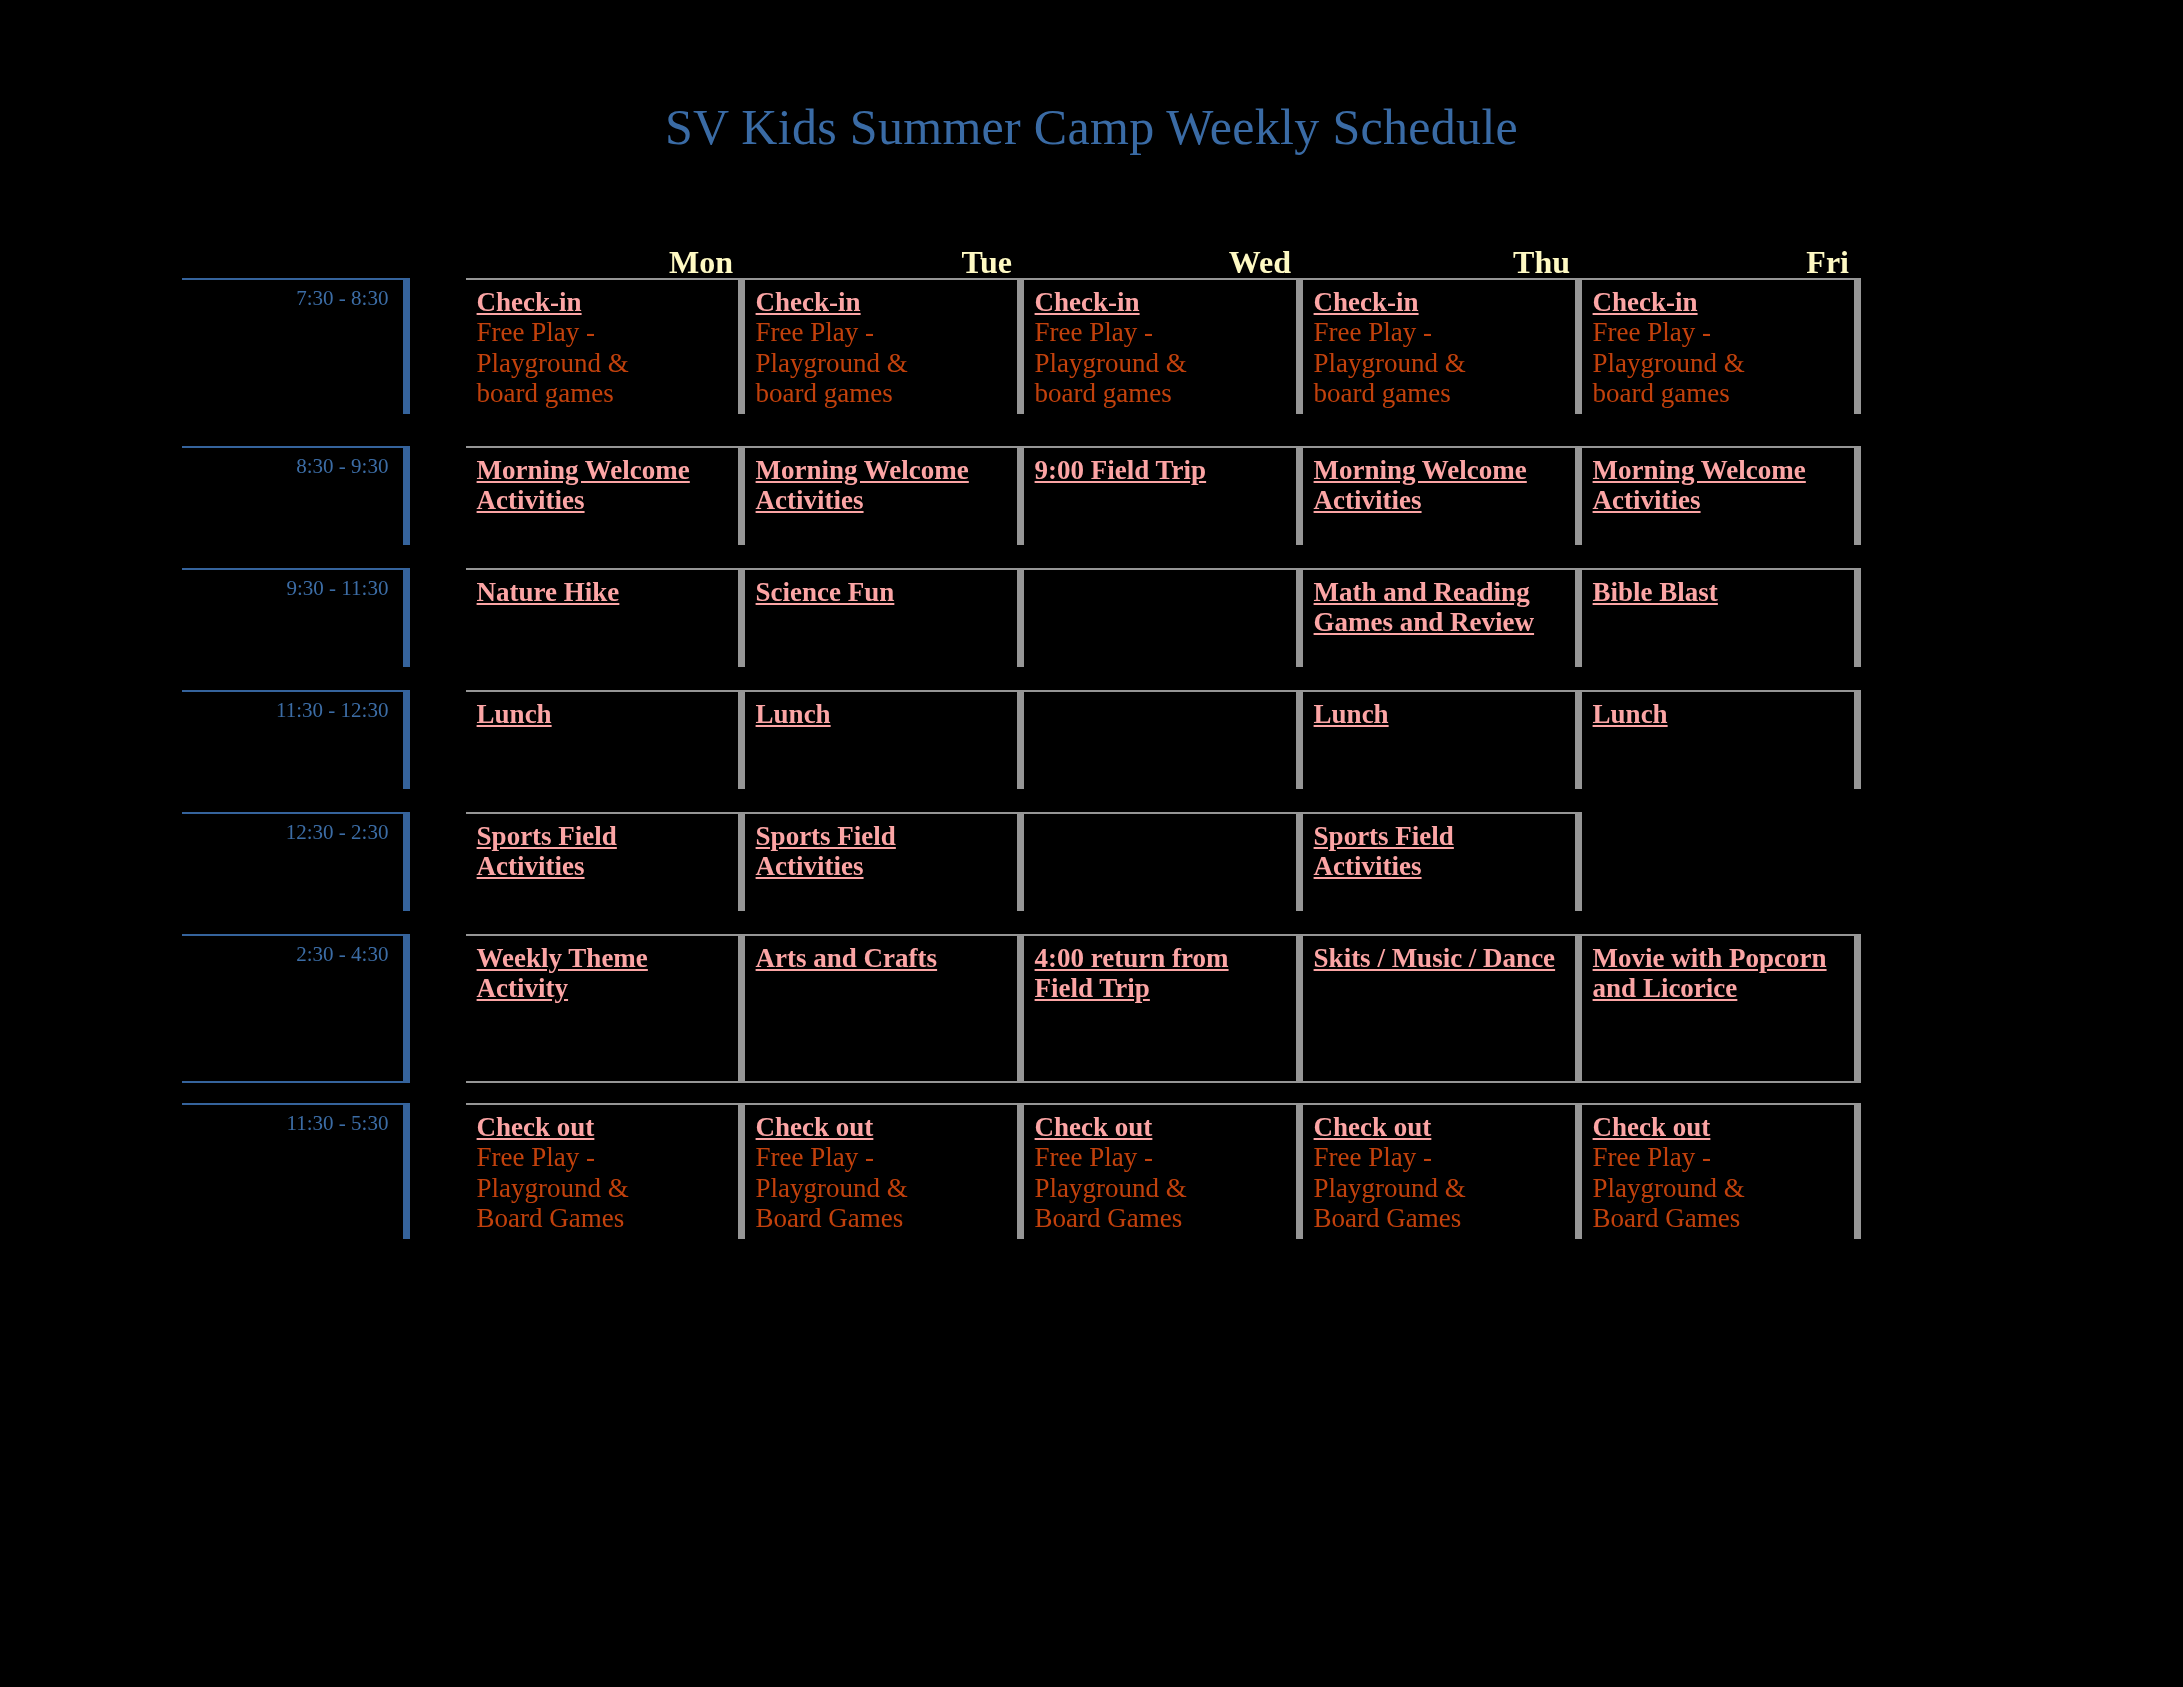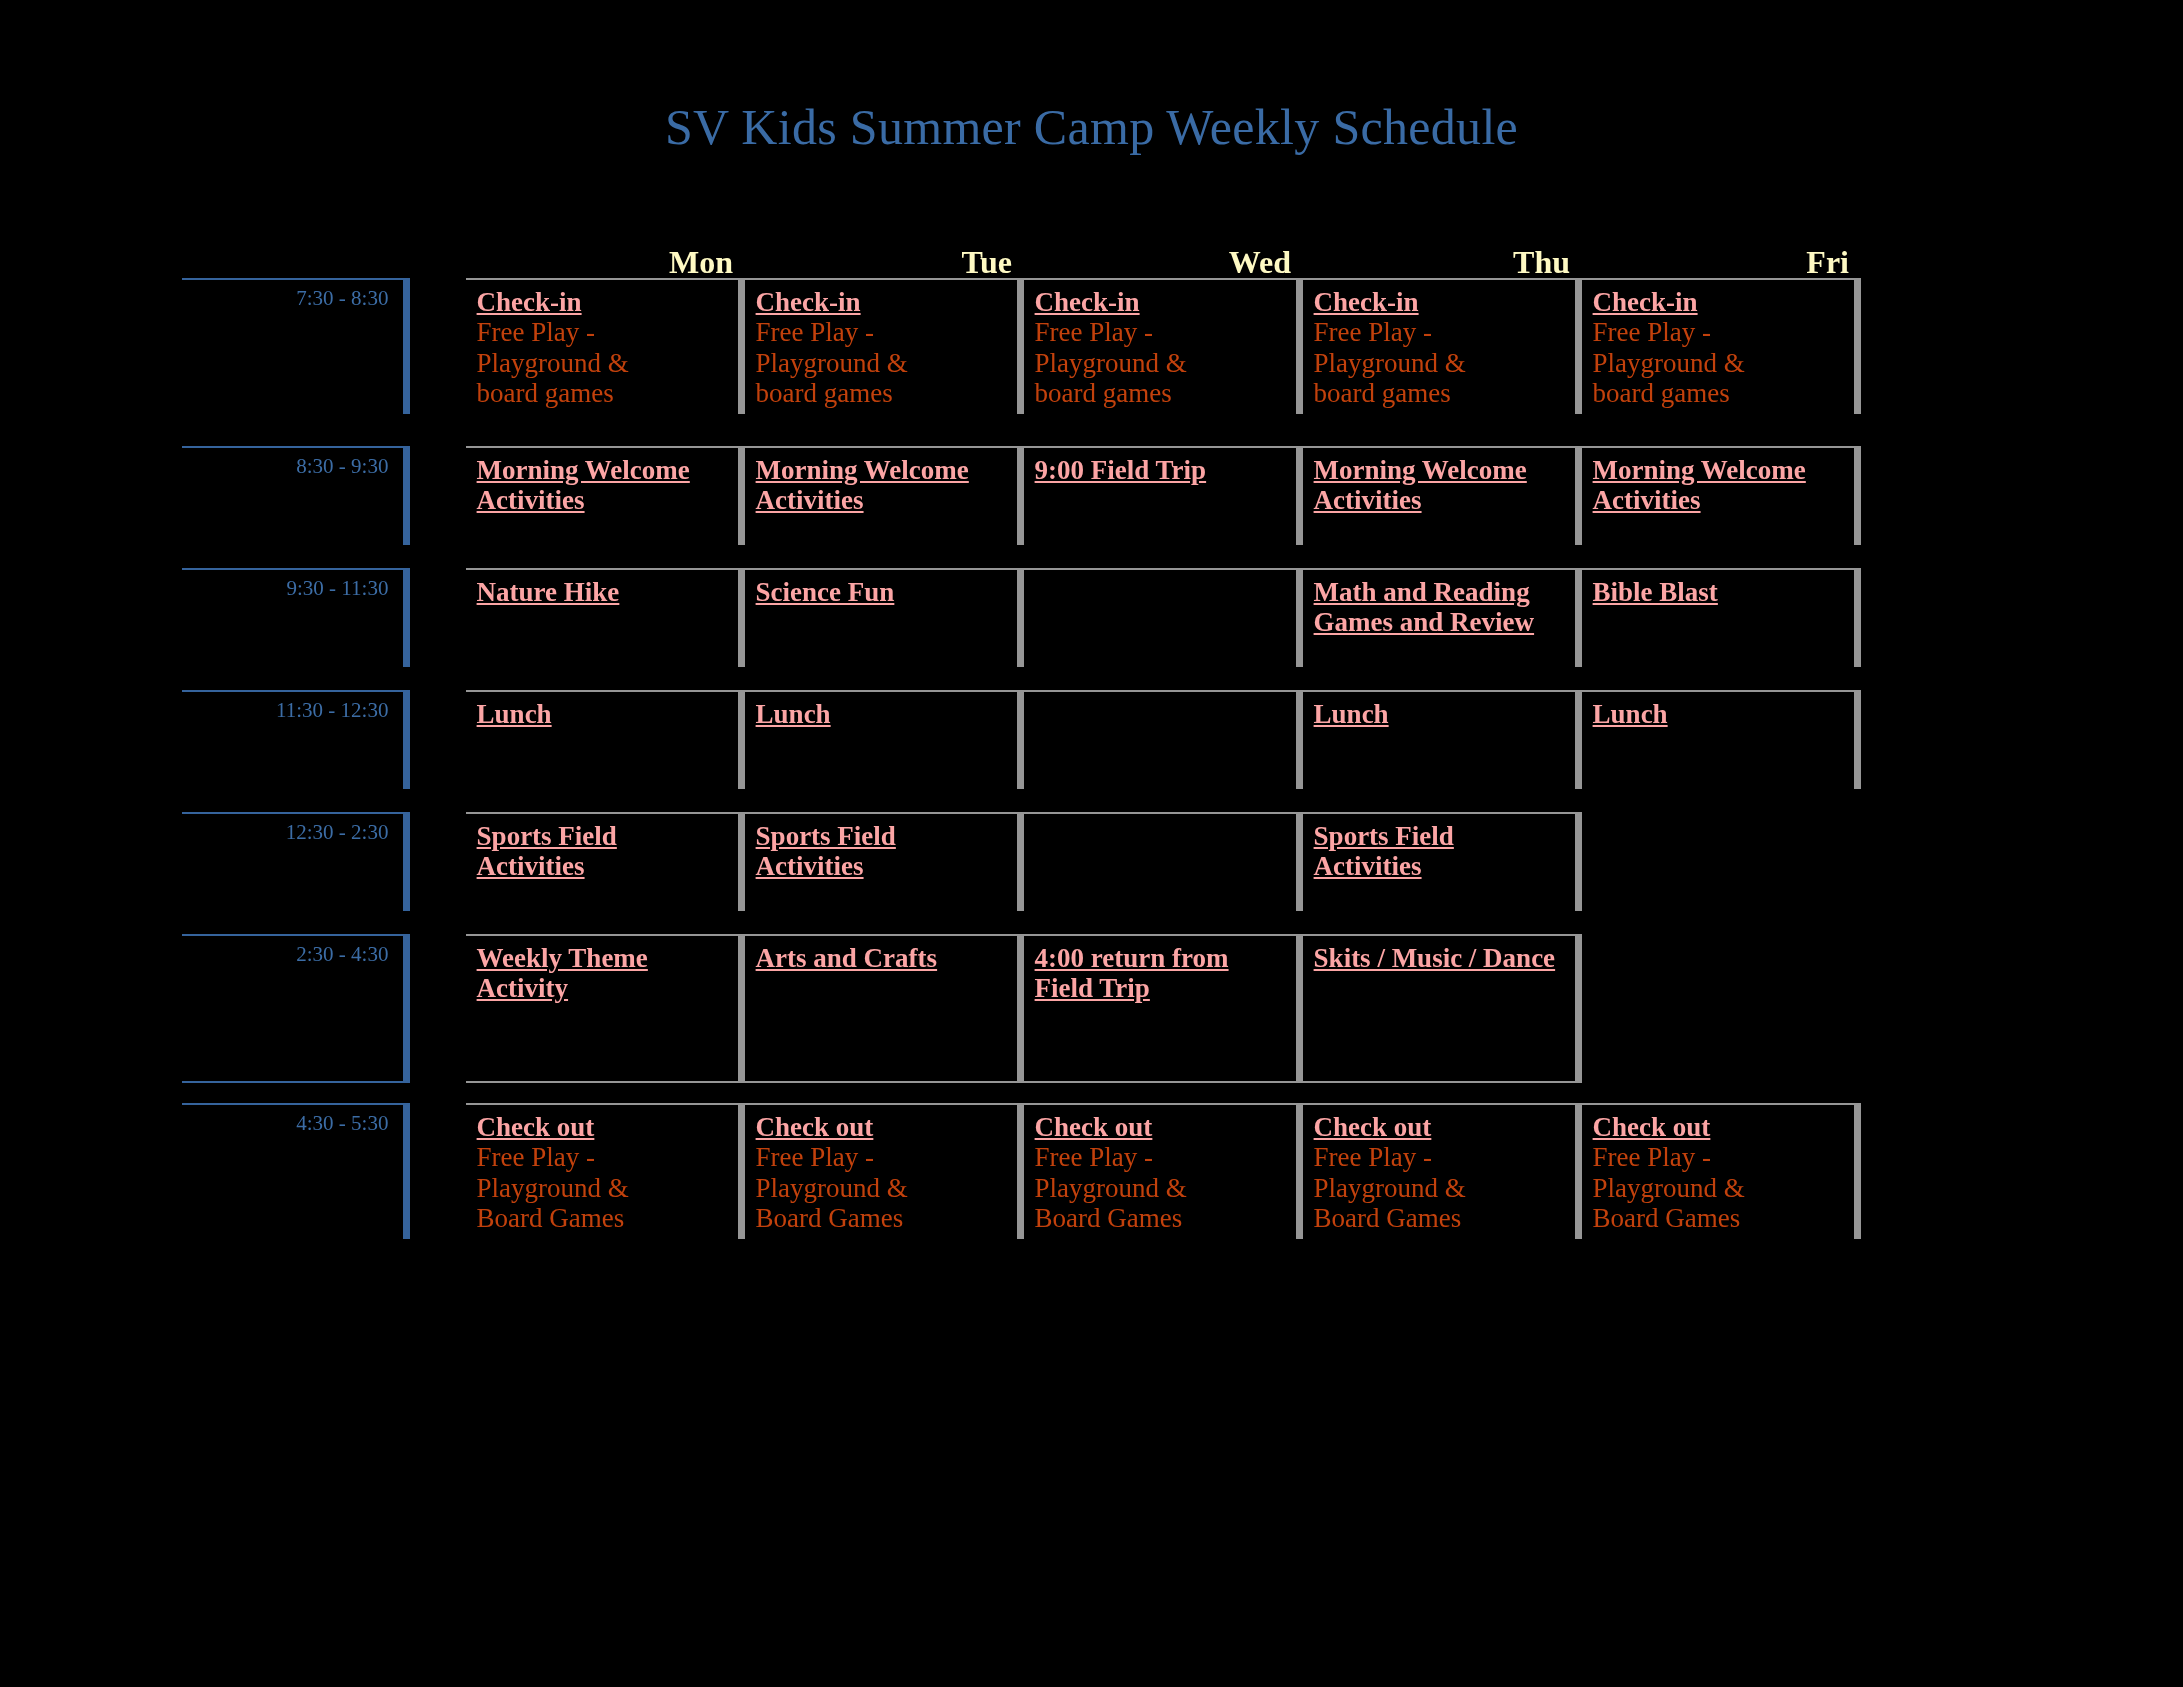--- a/index.html
+++ b/index.html
@@ -271,24 +271,27 @@
           </div>
           <div class="col-day day-cell has-bottom">
             <div class="line-bold">Arts and Crafts</div>
           </div>
           <div class="col-day day-cell has-bottom">
             <div class="line-bold">4:00 return from Field Trip</div>
           </div>
           <div class="col-day day-cell has-bottom">
             <div class="line-bold">Skits / Music / Dance</div>
           </div>
+          <div class="col-day day-cell has-bottom">
+            <div class="line-bold">Movie with Popcorn and Licorice</div>
+          </div>
         </div>
         <div class="row-space-5" style="height: 20px;"></div>
         <div class="body-row r6">
-          <div class="col-time time-cell">4:30 - 5:30</div>
+          <div class="col-time time-cell">11:30 - 5:30</div>
           <div class="col-gap"></div>
           <div class="col-day day-cell">
             <div class="line-bold">Check out</div>
             <div class="line-reg">Free Play -</div>
             <div class="line-reg">Playground &amp;</div>
             <div class="line-reg">Board Games</div>
           </div>
           <div class="col-day day-cell">
             <div class="line-bold">Check out</div>
             <div class="line-reg">Free Play -</div>

